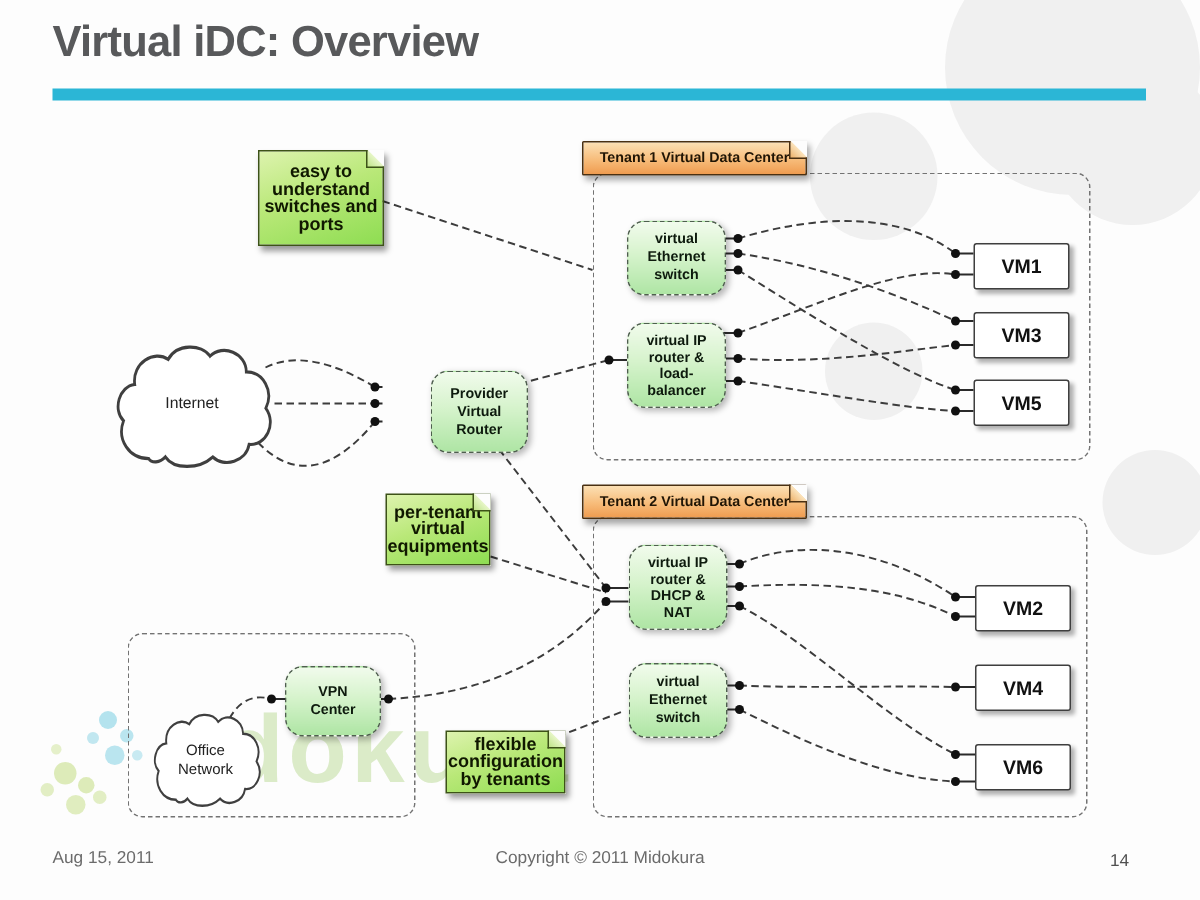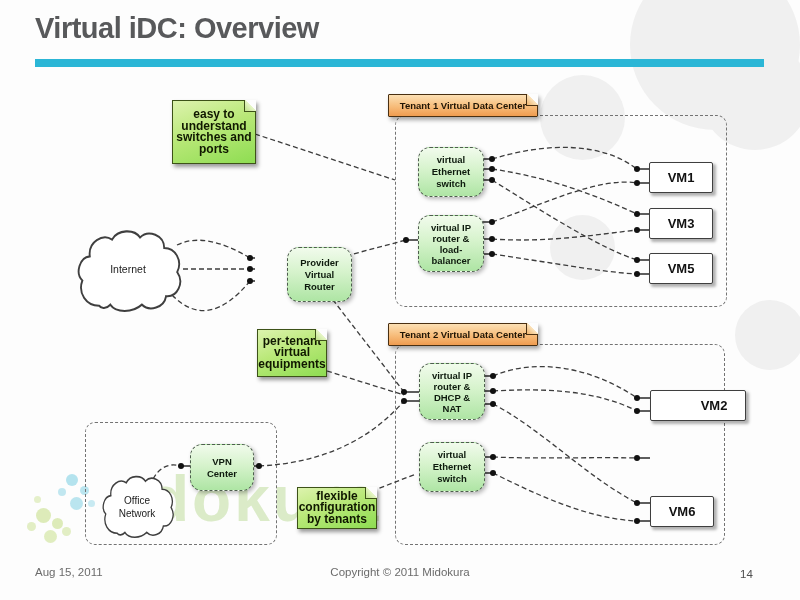--- a/index.html
+++ b/index.html
@@ -190,21 +190,22 @@
 NAT</div>
   <div class="gbox pre" style="left:419px;top:442px;width:64px;height:48px;">virtual
 Ethernet
 switch</div>
   <div class="gbox pre" style="left:190px;top:444px;width:62px;height:45px;">VPN
 Center</div>
 
   <div class="vm" style="left:649px;top:162px;">VM1</div>
   <div class="vm" style="left:649px;top:208px;">VM3</div>
   <div class="vm" style="left:649px;top:253px;">VM5</div>
-  <div class="vm" style="left:650px;top:390px;padding-left:32px;">VM2</div>
+  <div class="vm" style="left:650px;top:390px;">VM2</div>
+  <div class="vm" style="left:650px;top:443px;">VM4</div>
   <div class="vm" style="left:650px;top:496px;">VM6</div>
 
   <div class="cloud-label" style="left:93px;top:263px;width:70px;">Internet</div>
   <div class="cloud-label pre" style="left:102px;top:494px;width:70px;font-size:10px;">Office
 Network</div>
 
   <div class="footer" style="left:35px;top:566px;">Aug 15, 2011</div>
   <div class="footer" style="left:0;top:566px;width:800px;text-align:center;">Copyright © 2011 Midokura</div>
   <div class="footer" style="left:740px;top:568px;color:#4f4f4f;">14</div>
 

